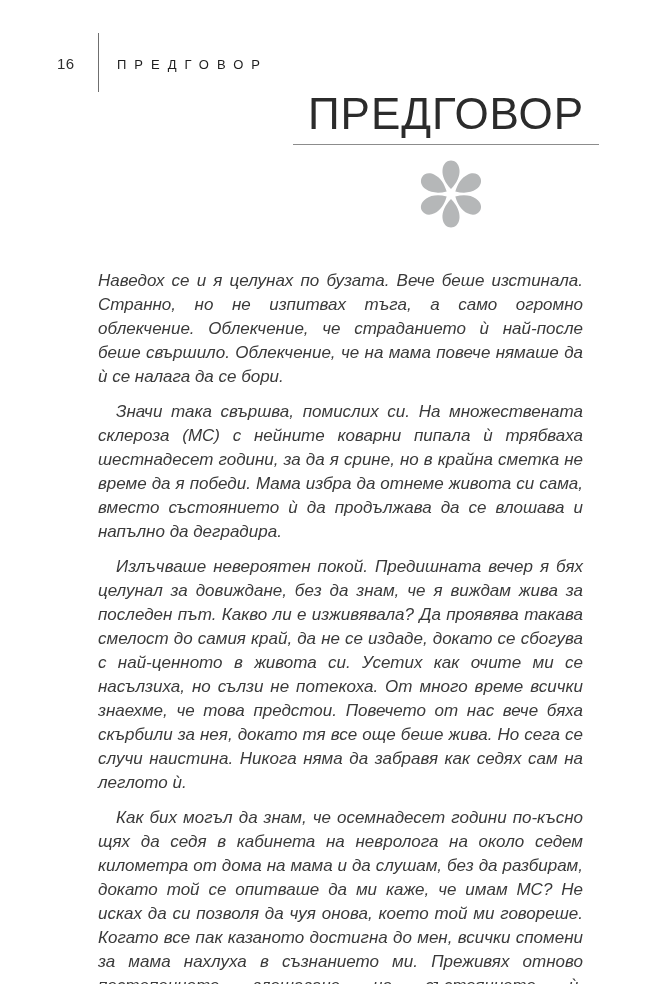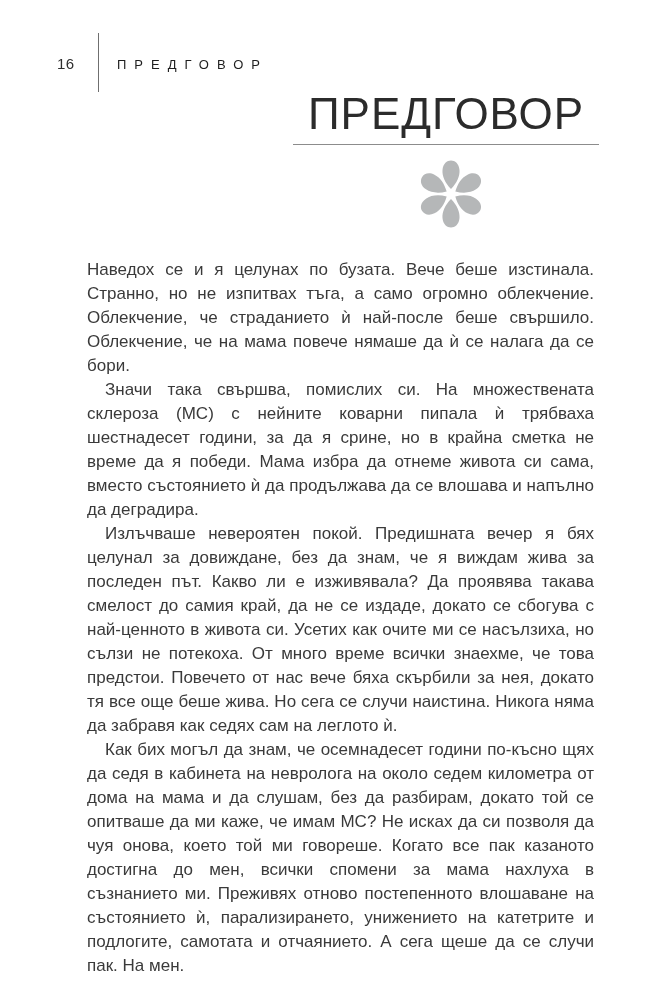--- a/index.html
+++ b/index.html
@@ -76,21 +76,22 @@
     position: absolute;
     left: 87px;
     top: 258px;
     width: 507px;
     font-size: 17px;
     line-height: 24px;
     color: #3a3a3a;
     text-align: justify;
   }
   .body-text p {
-    margin: 0;
+    margin: 11px;
+    font-style: italic;
   }
   .body-text p:not(:first-child) {
     text-indent: 18px;
   }
 </style>
 </head>
 <body>
 
 <div class="page">
 

